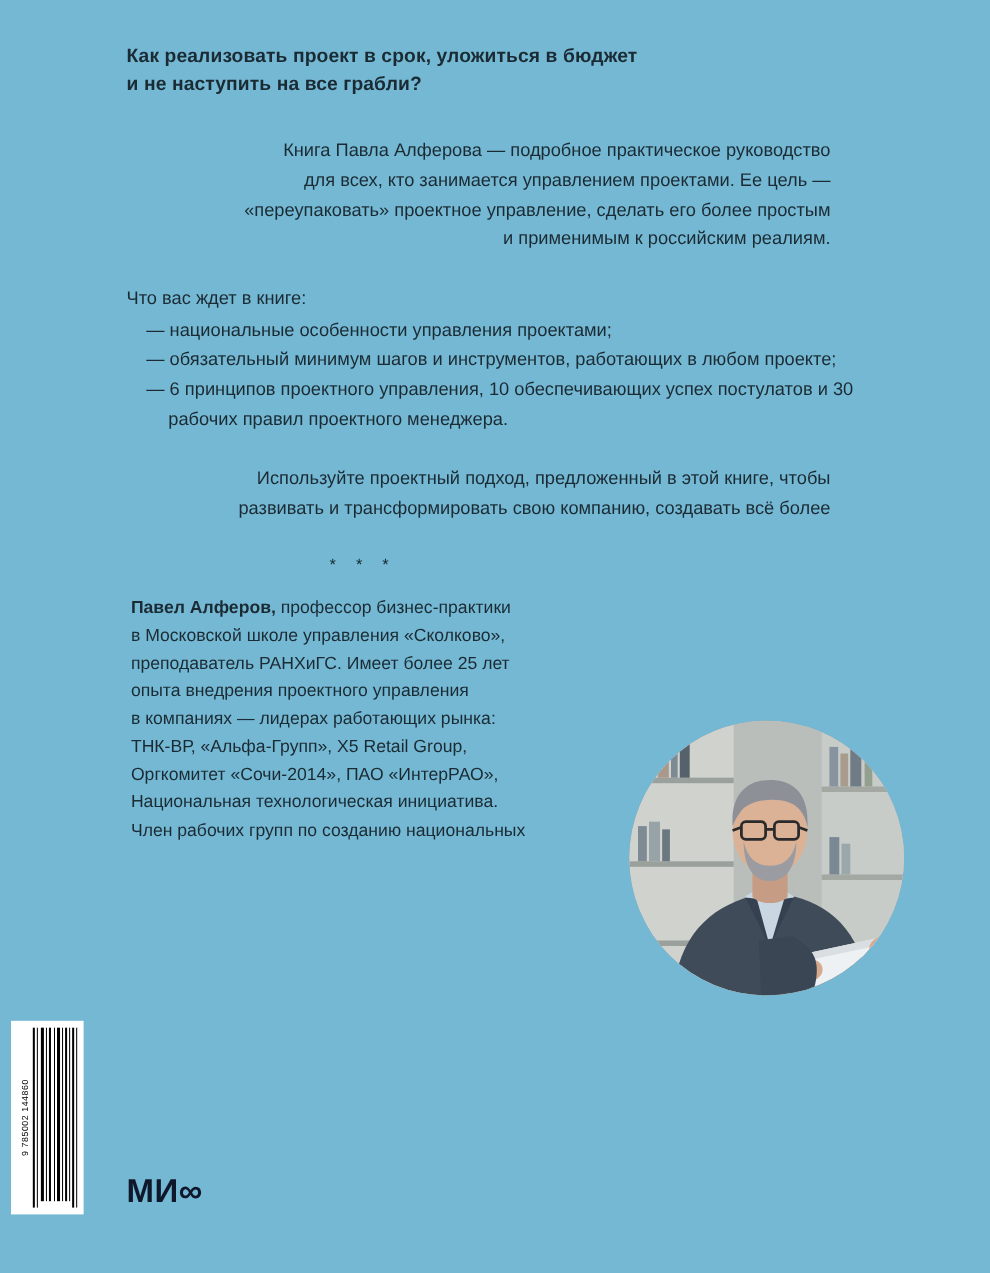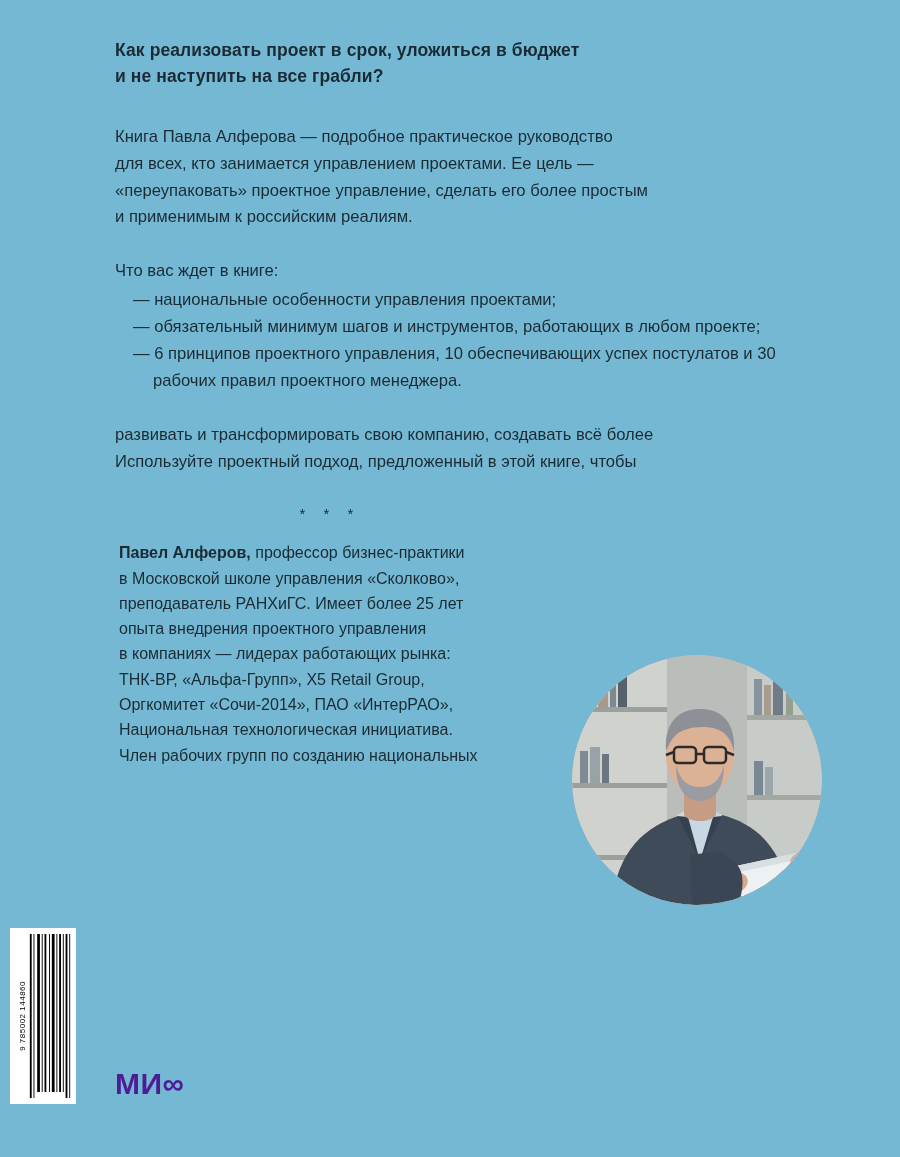--- a/index.html
+++ b/index.html
@@ -39,20 +39,21 @@
   }
   .headline .line {
     display: block;
   }
 
   .para {
     font-size: 16.6px;
     line-height: 1.62;
     margin: 0 0 27px 0;
     max-width: 640px;
+    text-align: right;
   }
   .para .line { display: block; }
 
   .list-intro {
     font-size: 16.6px;
     line-height: 1.62;
     margin: 0 0 2px 0;
   }
 
   ul.bullets {
@@ -133,21 +134,21 @@
   }
 
   
   .logo {
     position: absolute;
     left: 115px;
     top: 1069px;
     font-size: 30px;
     font-weight: bold;
     letter-spacing: 0.5px;
-    color: #4c1d95;
+    color: #0f172a;
     line-height: 1;
     font-family: "Liberation Sans", sans-serif;
   }
   .logo .inf {
     font-size: 30px;
     letter-spacing: -1px;
   }
 </style>
 </head>
 <body>
@@ -170,22 +171,22 @@
 
     <p class="list-intro">Что вас ждет в книге:</p>
 
     <ul class="bullets">
       <li>— национальные особенности управления проектами;</li>
       <li>— обязательный минимум шагов и инструментов, работающих в любом проекте;</li>
       <li>— 6 принципов проектного управления, 10 обеспечивающих успех постулатов и 30 рабочих правил проектного менеджера.</li>
     </ul>
 
     <p class="para">
+      <span class="line">Используйте проектный подход, предложенный в этой книге, чтобы</span>
       <span class="line">развивать и трансформировать свою компанию, создавать всё более</span>
-      <span class="line">Используйте проектный подход, предложенный в этой книге, чтобы</span>
     </p>
 
     <div class="stars">* * *</div>
 
     <div class="bio">
       <span class="line"><span class="name">Павел Алферов,</span><span> профессор бизнес-практики</span></span>
       <span class="line">в Московской школе управления «Сколково»,</span>
       <span class="line">преподаватель РАНХиГС. Имеет более 25 лет</span>
       <span class="line">опыта внедрения проектного управления</span>
       <span class="line">в компаниях — лидерах работающих рынка:</span>

